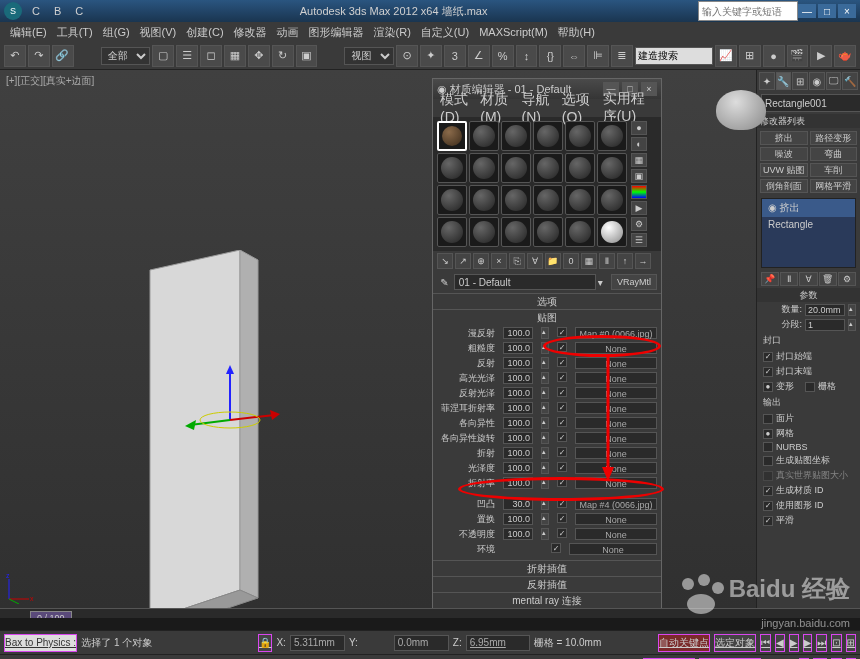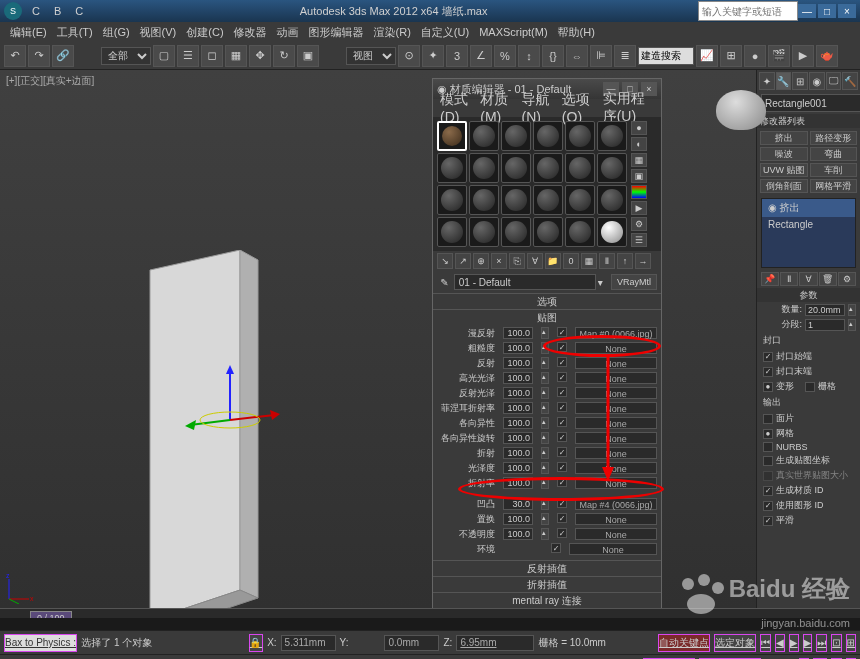--- a/index.html
+++ b/index.html
@@ -16,21 +16,21 @@
     .titlebar .winbtns span { width: 18px; height: 14px; background: #3a6a9a; display: flex; align-items: center; justify-content: center; color: #fff; }
     
     
     .menubar { height: 20px; background: #3a3a3a; display: flex; gap: 2px; padding: 0 6px; align-items: center; }
     .menubar span { color: #ccc; font-size: 11px; padding: 0 4px; }
     
     
     .toolbar { height: 28px; background: #3a3a3a; display: flex; align-items: center; gap: 2px; padding: 0 4px; border-bottom: 1px solid #222; }
     .tbtn { width: 22px; height: 22px; background: #4a4a4a; border: 1px solid #555; display: flex; align-items: center; justify-content: center; font-size: 11px; }
     .toolbar .sel { width: 50px; height: 18px; background: #333; border: 1px solid #555; font-size: 10px; color: #ccc; padding: 0 2px; margin-left: 25px; }
-    .toolbar .input { width: 56px; height: 18px; background: #ddd; border: 1px solid #555; font-size: 10px; padding: 0 2px; }
+    .toolbar .input { width: 78px; height: 18px; background: #ddd; border: 1px solid #555; font-size: 10px; padding: 0 2px; }
     
     
     .main { display: flex; height: 538px; }
     
     
     .viewport { flex: 1; background: linear-gradient(to bottom, #404040, #303030); position: relative; }
     .vp-label { position: absolute; top: 4px; left: 6px; color: #aaa; font-size: 10px; }
     .vp-teapot { position: absolute; top: 20px; right: -10px; width: 50px; height: 40px; background: radial-gradient(circle at 40% 30%, #ddd, #888); border-radius: 50% 50% 45% 45%; }
     .vp-box { position: absolute; top: 180px; left: 130px; width: 130px; height: 380px; }
     .vp-gizmo-corner { position: absolute; bottom: 4px; left: 4px; width: 30px; height: 30px; }
@@ -512,22 +512,22 @@
         <div class="param-chk">✓</div>
         <div class="param-map">None</div>
       </div>
       <div class="param-row">
         <div class="param-lbl">环境</div>
         <div style="width:40px"></div>
         <div class="param-chk">✓</div>
         <div class="param-map">None</div>
       </div>
     </div>
+  <div class="mat-rollout-hdr">折射插值</div>
   <div class="mat-rollout-hdr">反射插值</div>
-  <div class="mat-rollout-hdr">折射插值</div>
   <div class="mat-rollout-hdr">mental ray 连接</div>
 
   <div class="annot" style="top:256px;left:110px;width:118px;height:22px"></div>
   <div class="annot" style="top:398px;left:25px;width:206px;height:24px"></div>
   <svg style="position:absolute;top:276px;left:165px;width:20px;height:126px;pointer-events:none">
     <line x1="10" y1="0" x2="10" y2="116" stroke="#e00" stroke-width="3"></line>
     <polygon points="10,126 4,112 16,112" fill="#e00"></polygon>
   </svg>
 </div>
 
@@ -539,21 +539,21 @@
 <div class="status1">
   <div class="sbtn" style="background:#ddd;color:#333">Bax to Physics :</div>
   <span class="stxt">选择了 1 个对象</span>
   <span style="flex:1"></span>
   <span class="sbtn">🔒</span>
   <span class="stxt">X:</span>
   <input class="sinput" style="width: 55px;" value="5.311mm">
   <span class="stxt">Y:</span>
   <input class="sinput" style="width: 55px; margin-left: 32px;" value="0.0mm">
   <span class="stxt">Z:</span>
-  <input class="sinput" style="width: 78px; text-decoration: underline;" value="6.95mm">
+  <input class="sinput" style="width: 64px; text-decoration: underline;" value="6.95mm">
   <span class="stxt">栅格 = 10.0mm</span>
   <span style="flex:0.5"></span>
   <div class="sbtn autokey">自动关键点</div>
   <div class="sbtn">选定对象</div>
   <div class="sbtn">⏮</div>
   <div class="sbtn">◀</div>
   <div class="sbtn">▶</div>
   <div class="sbtn">▶</div>
   <div class="sbtn">⏭</div>
   <div class="sbtn">⊡</div>

